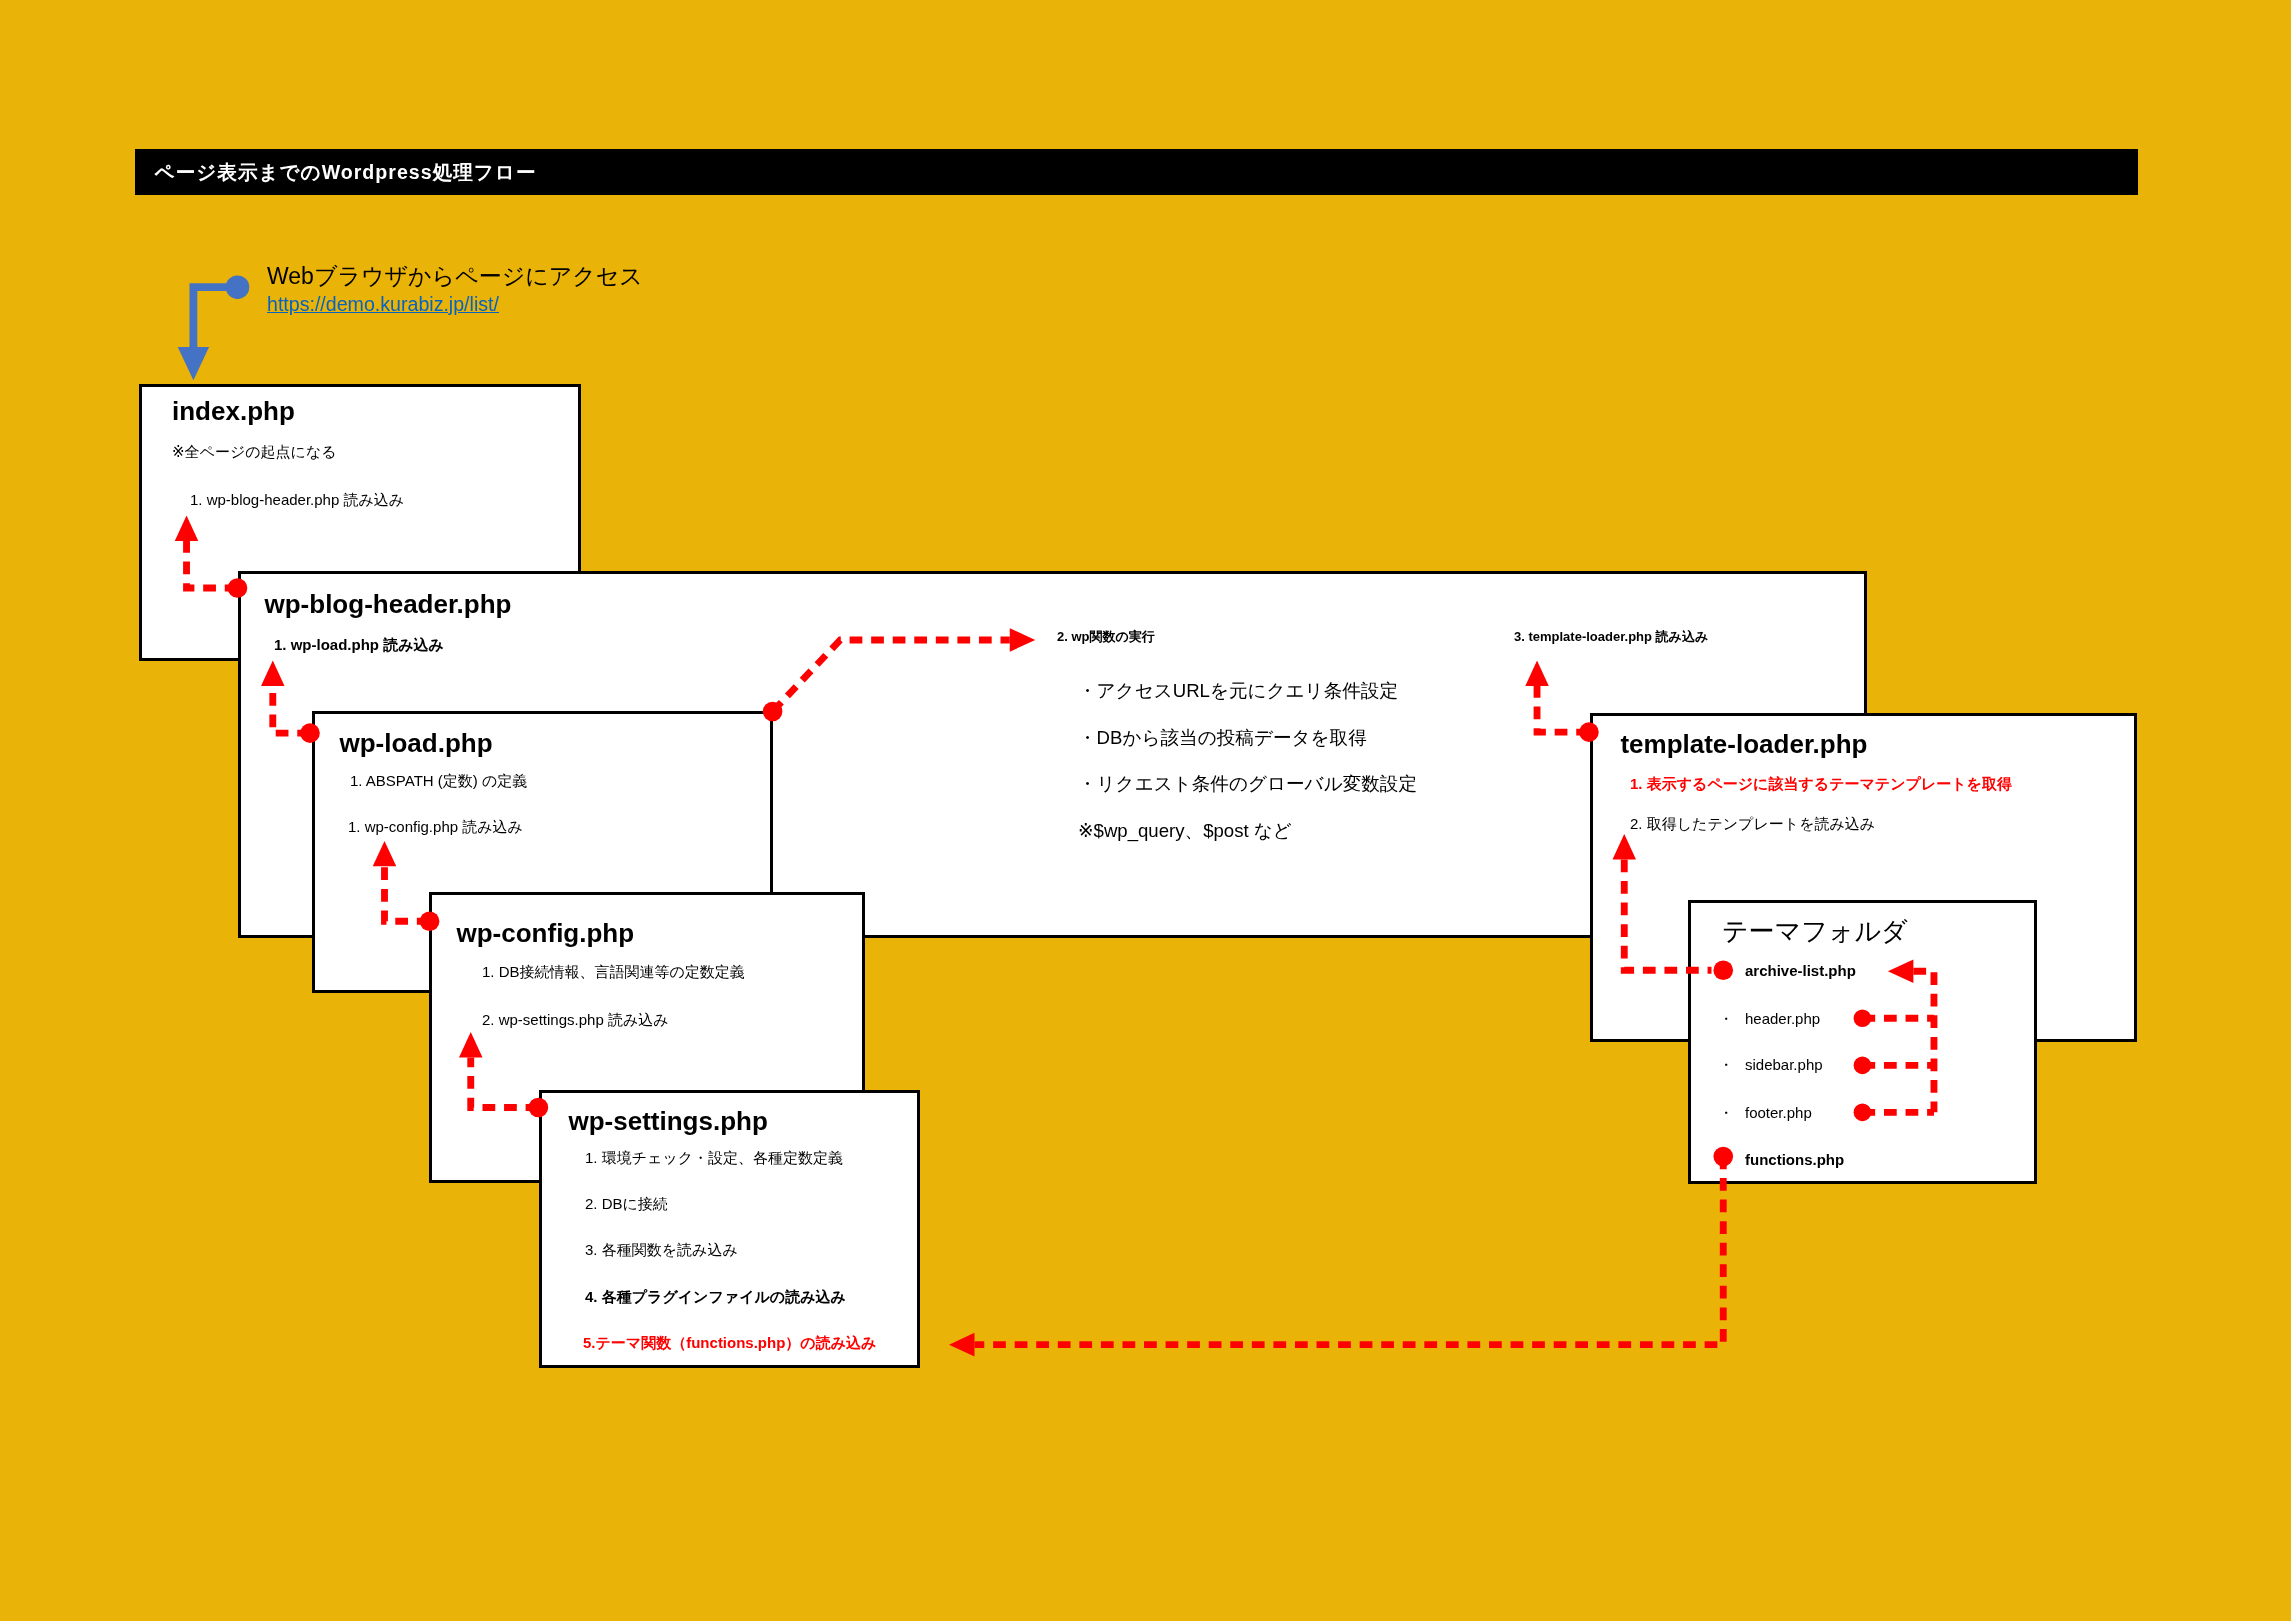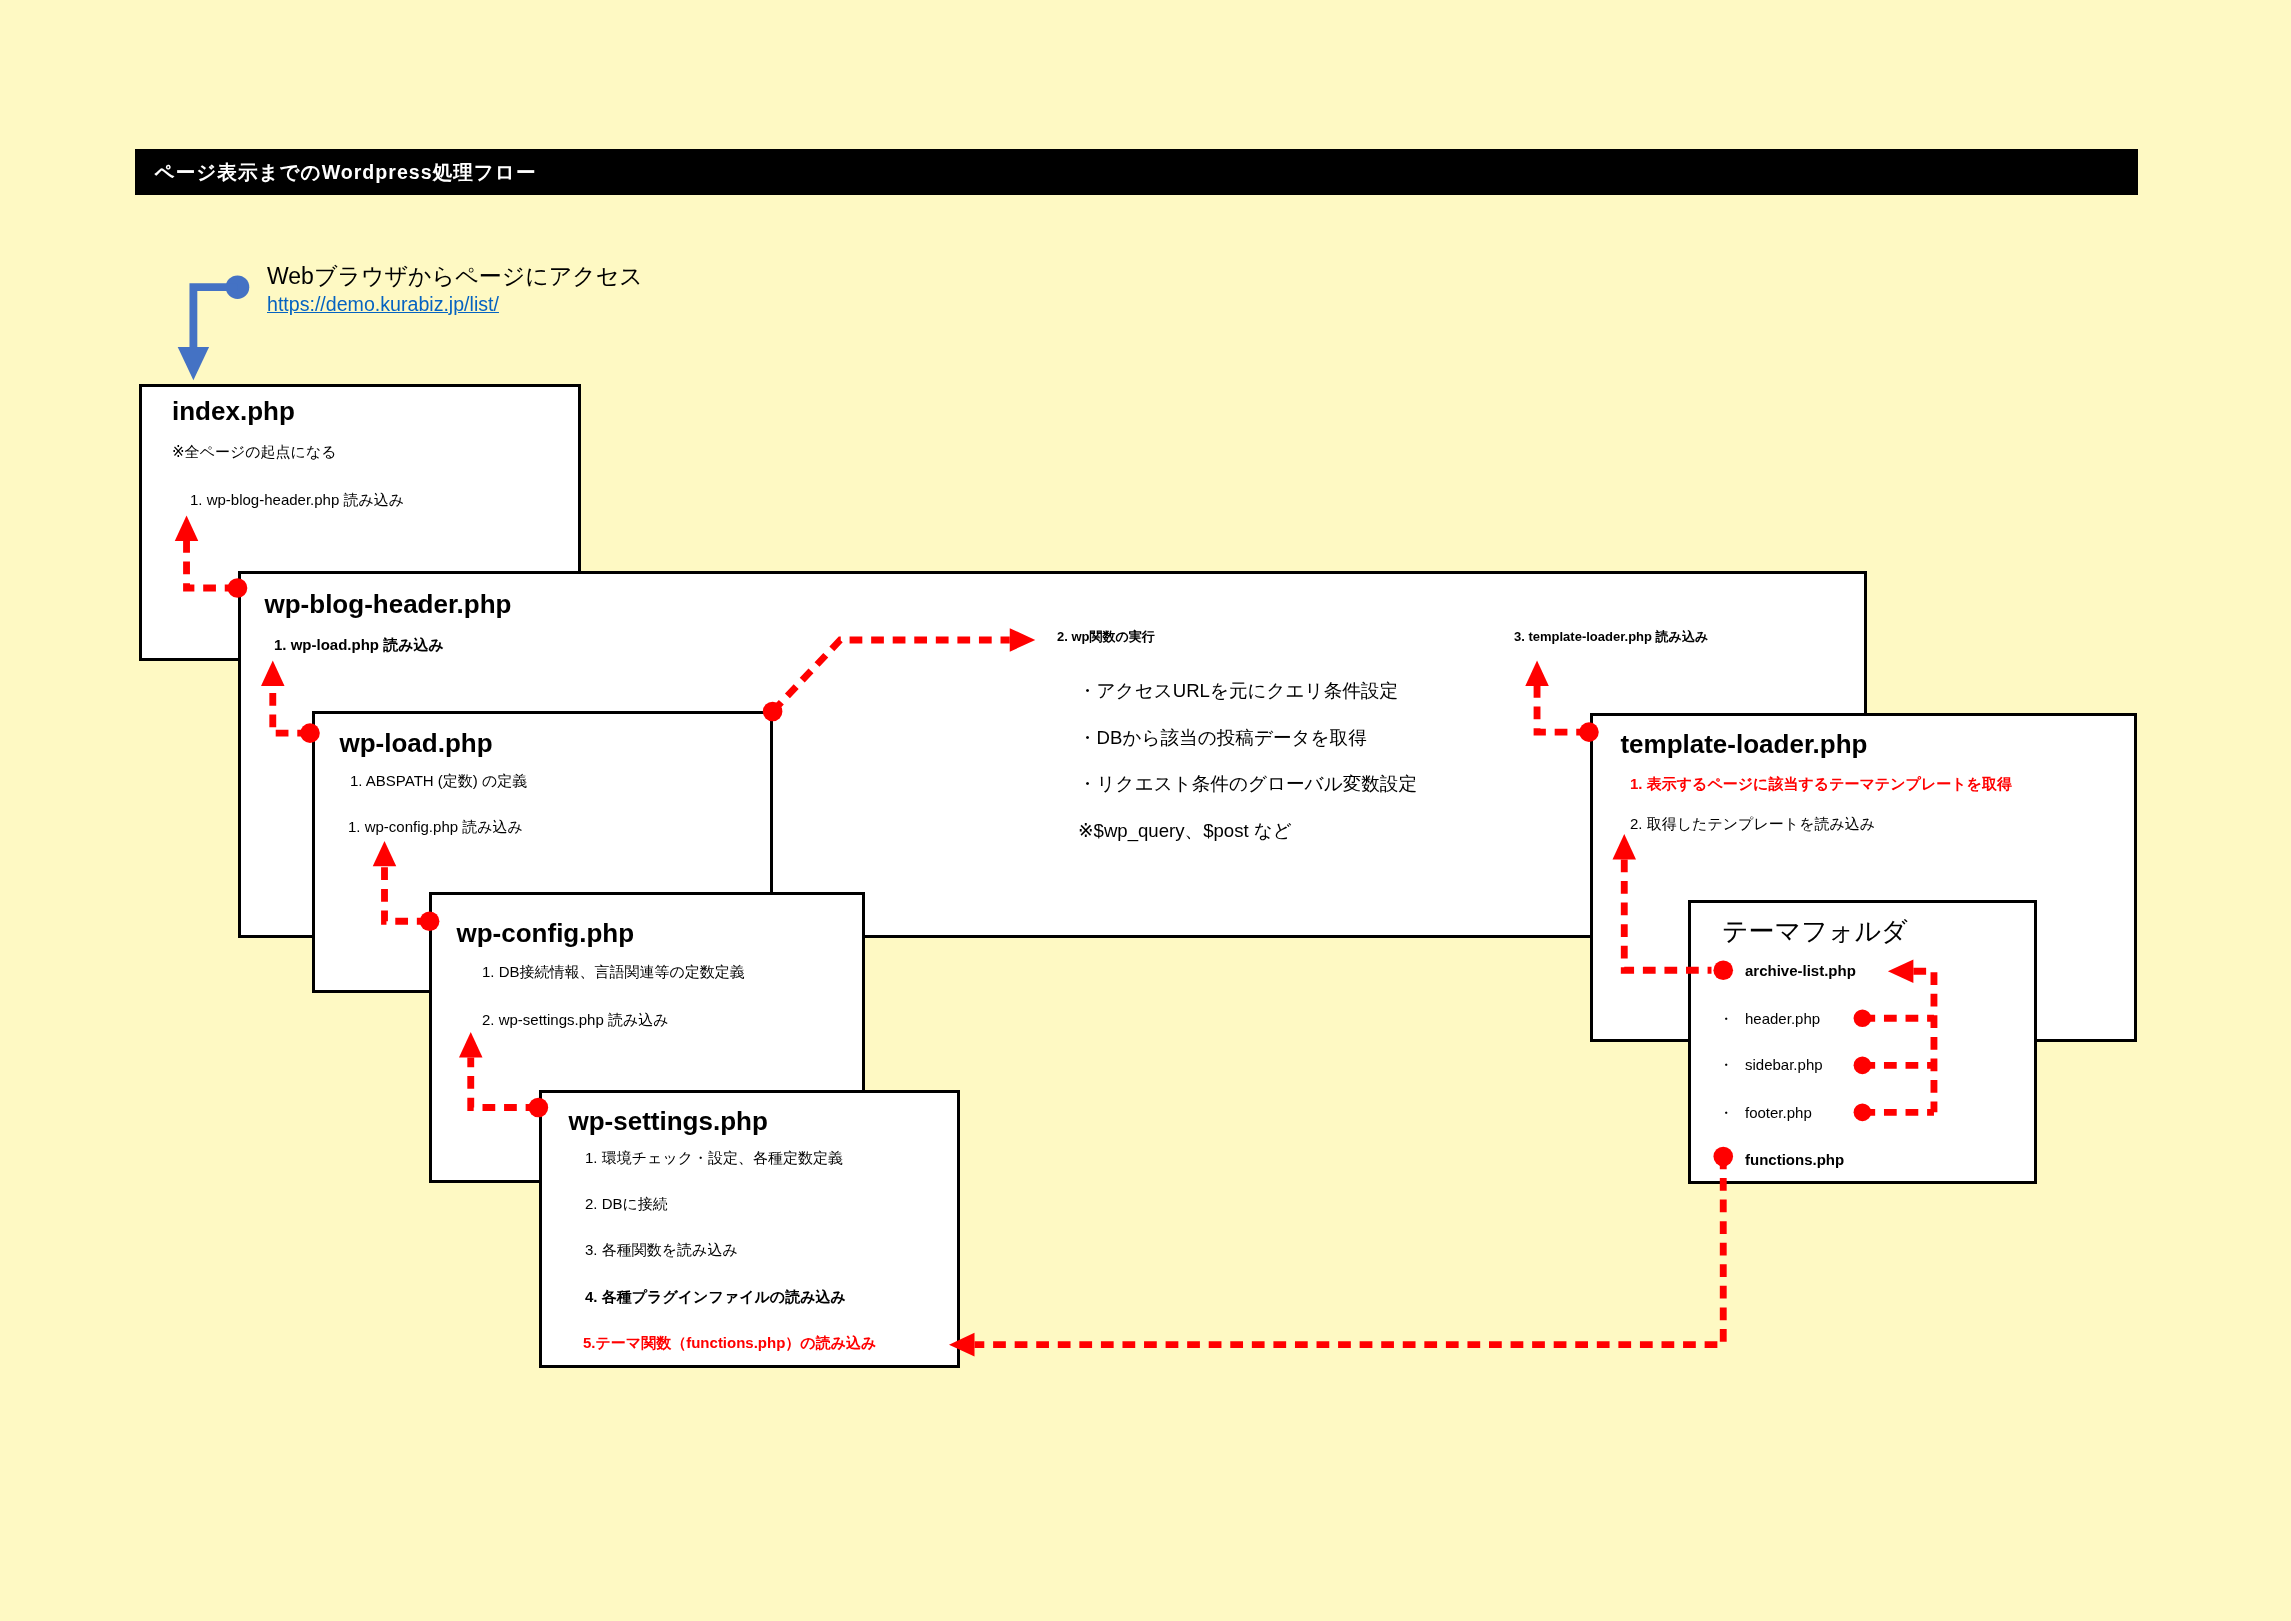--- a/index.html
+++ b/index.html
@@ -1,16 +1,16 @@
 <!DOCTYPE html>
 <html><head>
 <meta charset="utf-8">
 <style>
   html,body{margin:0;padding:0;background:#ffffff;}
-  #canvas{position:relative;width:2292px;height:1621px;background:#fef9c3;overflow:hidden;
+  #canvas{position:relative;width:2292px;height:1621px;background:#eab308;overflow:hidden;
           font-family:"Liberation Sans","DejaVu Sans",sans-serif;color:#000;}
   .abs{position:absolute;}
   
   #title-bar{left:135px;top:149px;width:2003px;height:46px;background:#000;display:flex;align-items:center;}
   #title-bar span{color:#fff;font-size:19.6px;font-weight:bold;padding-left:19.6px;letter-spacing:1px;white-space:nowrap;}
   
   .intro-label{left:267px;top:261px;font-size:23px;white-space:nowrap;}
   .intro-link{left:267px;top:293px;font-size:19.6px;color:#0563c1;text-decoration:underline;white-space:nowrap;}
   
   .box{position:absolute;background:#fff;border:3.9px solid #000;box-sizing:border-box;}
@@ -55,21 +55,21 @@
     <div class="i" style="left:35px;top:58px;">1. ABSPATH (定数) の定義</div>
     <div class="i" style="left:33px;top:104px;">1. wp-config.php 読み込み</div>
   </div>
 
   <div id="box-config" class="box" style="left:429px;top:892px;width:436px;height:291px;">
     <div class="t" style="left:24.5px;top:22.5px;">wp-config.php</div>
     <div class="i" style="left:50px;top:68px;">1. DB接続情報、言語関連等の定数定義</div>
     <div class="i" style="left:50px;top:116px;">2. wp-settings.php 読み込み</div>
   </div>
 
-  <div id="box-settings" class="box" style="left:539px;top:1090px;width:421px;height:278px;">
+  <div id="box-settings" class="box" style="left:539px;top:1090px;width:381px;height:278px;">
     <div class="t" style="left:26.5px;top:12.7px;">wp-settings.php</div>
     <div class="i" style="left:43px;top:56px;">1. 環境チェック・設定、各種定数定義</div>
     <div class="i" style="left:43px;top:102px;">2. DBに接続</div>
     <div class="i" style="left:43px;top:148px;">3. 各種関数を読み込み</div>
     <div class="i bold" style="left:43px;top:195px;">4. 各種プラグインファイルの読み込み</div>
     <div class="i red" style="left:41px;top:241px;">5.テーマ関数（functions.php）の読み込み</div>
   </div>
 
   <div id="box-template" class="box" style="left:1590px;top:713px;width:547px;height:329px;">
     <div class="t" style="left:27.4px;top:12.7px;">template-loader.php</div>

